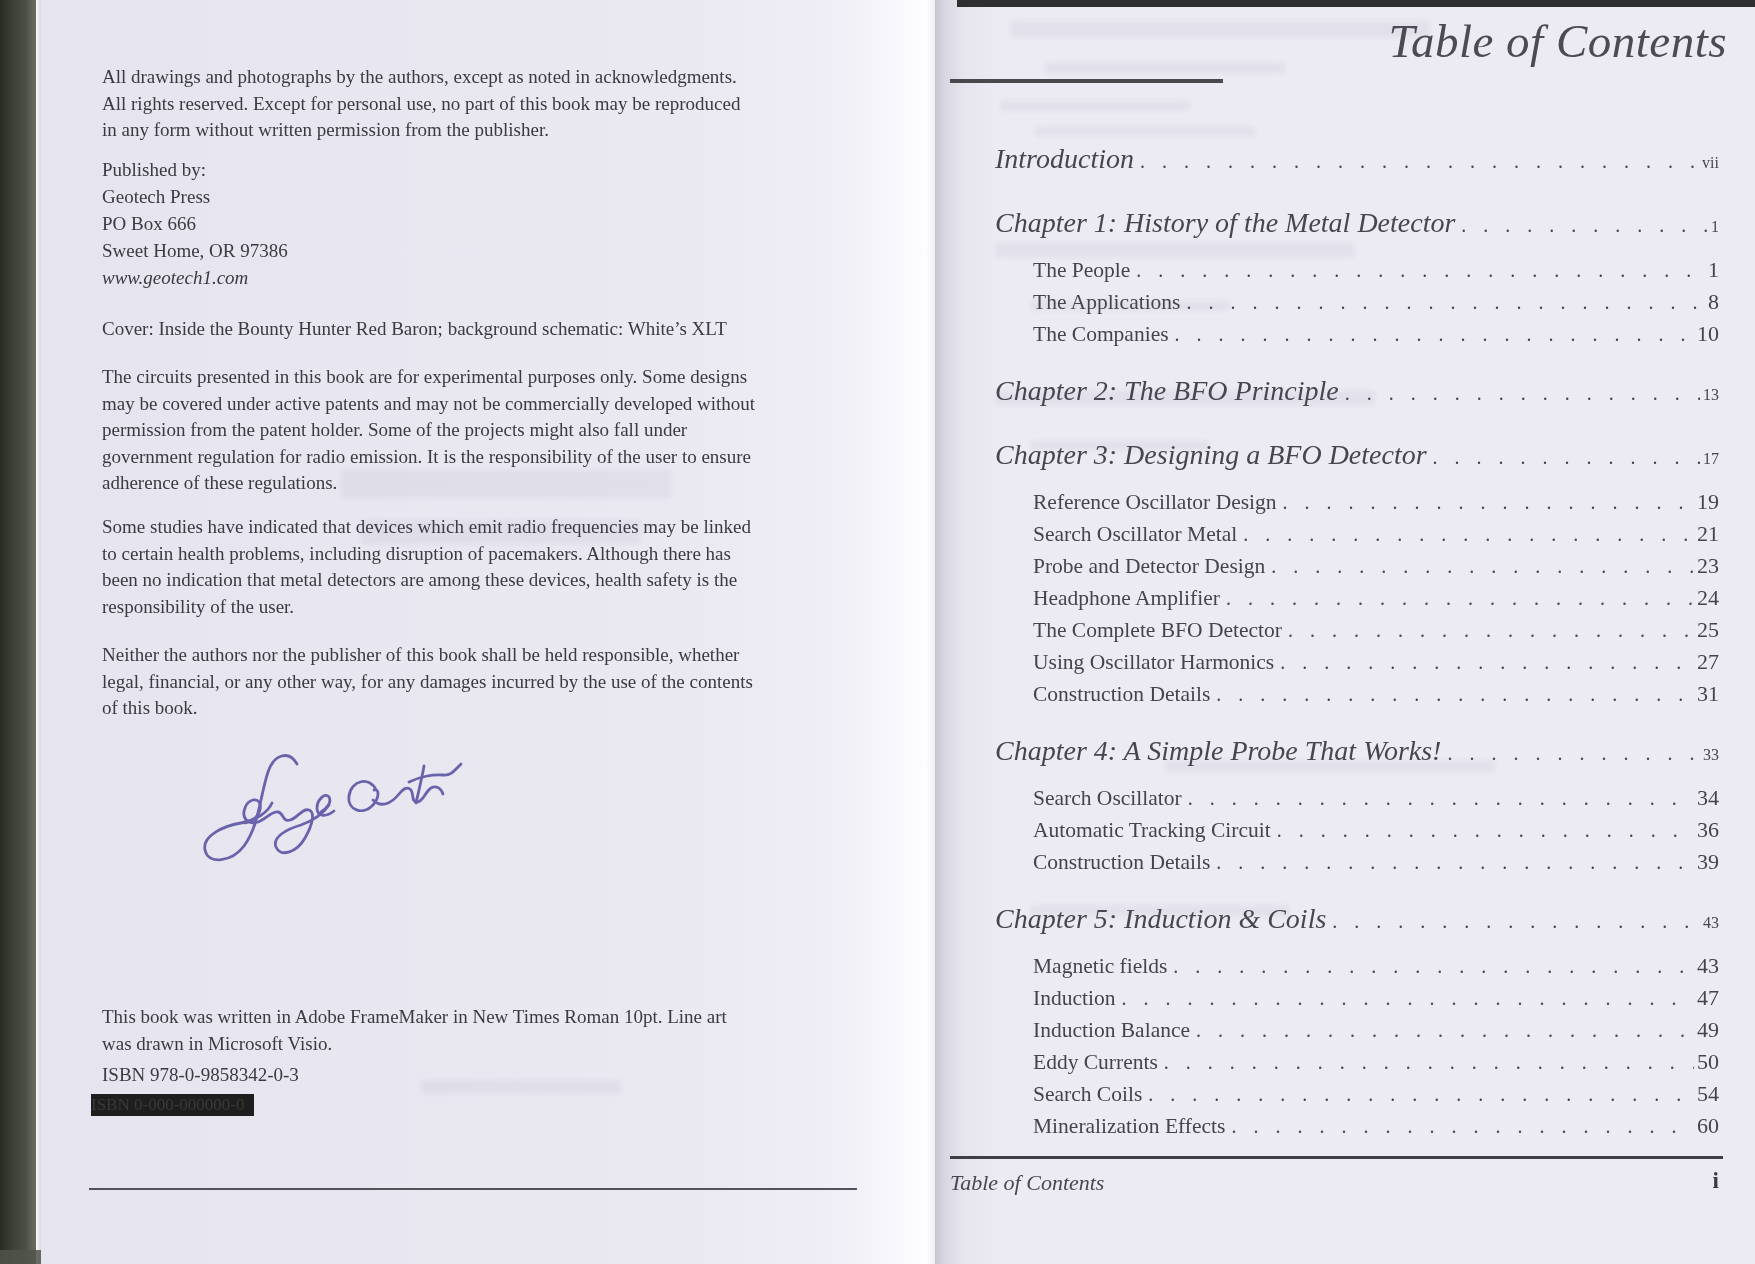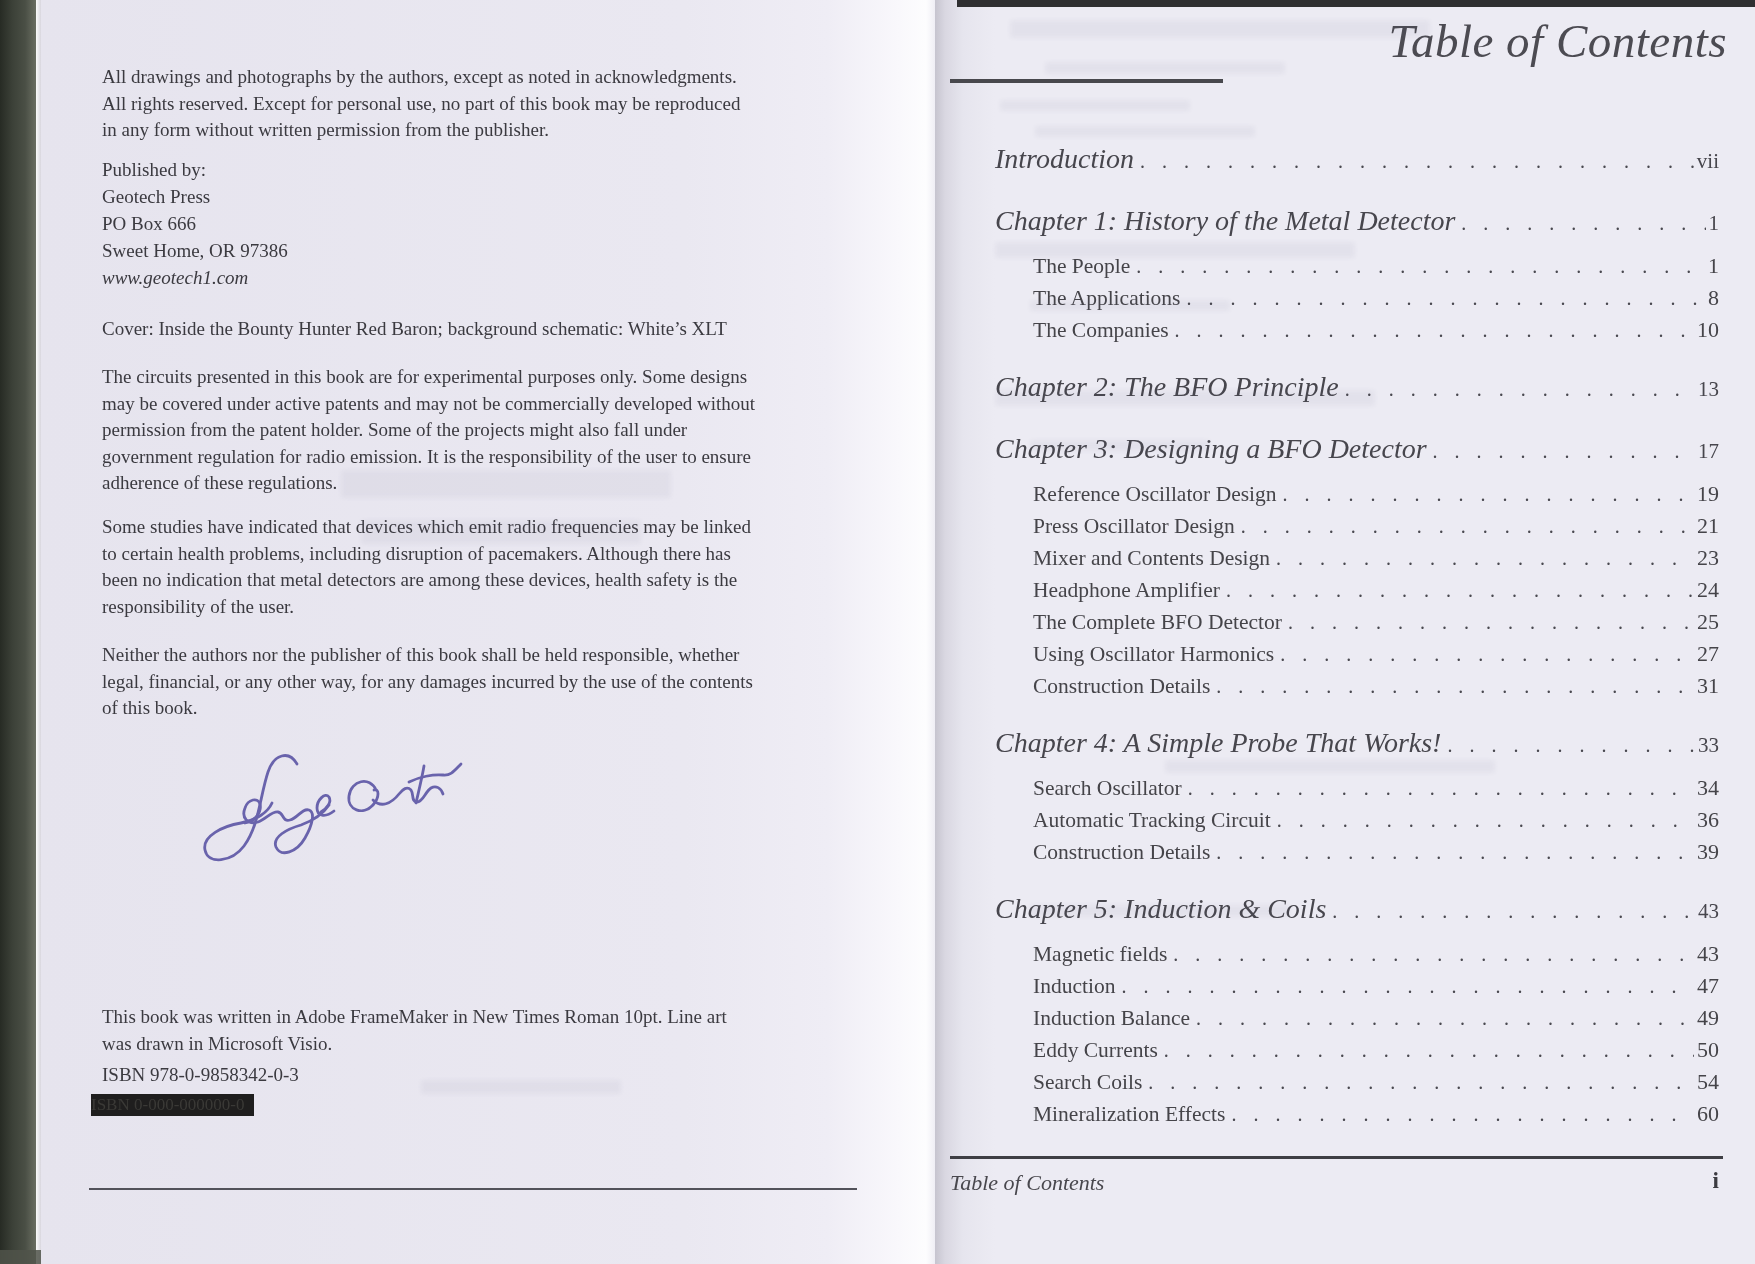--- a/index.html
+++ b/index.html
@@ -70,21 +70,21 @@
   }
   .toc-row.chapter:first-child{margin-top:0;}
   .toc-row.chapter + .toc-row.section{margin-top:12px;align-items:flex-end;}
   .toc-label{white-space:nowrap;}
   .toc-dots{
     flex:1;overflow:hidden;white-space:nowrap;
     font-style:normal;font-size:20px;letter-spacing:6px;
     margin:0 3px 0 6px;color:#4a4950;
   }
   .toc-page{white-space:nowrap;font-style:normal;font-size:22px;}
-  .toc-row.chapter .toc-page{font-size:21px;}
+  .toc-row.chapter .toc-page{font-size:16px;}
   .rp-footer-rule{
     position:absolute;left:15px;top:1156px;width:773px;height:2.5px;background:#3e3e44;
   }
   .rp-footer-label{
     position:absolute;left:15px;top:1170px;font-size:22px;font-style:italic;color:#48474d;
   }
   .rp-footer-page{
     position:absolute;right:36px;top:1168px;font-size:23px;font-weight:700;color:#3c3b41;
   }
   
@@ -201,26 +201,26 @@
         <span class="toc-label">Chapter 3: Designing a BFO Detector</span>
         <span class="toc-dots">. . . . . . . . . . . . . . . . . . . . . . . . . . . . . . . . . . . . . . . . . . . . . . . . . . . . . . . . . . . . . . . . . . . . . . . . . . . . . . . . </span>
         <span class="toc-page">17</span>
       </div>
       <div class="toc-row section">
         <span class="toc-label">Reference Oscillator Design</span>
         <span class="toc-dots">. . . . . . . . . . . . . . . . . . . . . . . . . . . . . . . . . . . . . . . . . . . . . . . . . . . . . . . . . . . . . . . . . . . . . . . . . . . . . . . . </span>
         <span class="toc-page">19</span>
       </div>
       <div class="toc-row section">
-        <span class="toc-label">Press Oscillator Design</span>
+        <span class="toc-label">Search Oscillator Metal</span>
         <span class="toc-dots">. . . . . . . . . . . . . . . . . . . . . . . . . . . . . . . . . . . . . . . . . . . . . . . . . . . . . . . . . . . . . . . . . . . . . . . . . . . . . . . . </span>
         <span class="toc-page">21</span>
       </div>
       <div class="toc-row section">
-        <span class="toc-label">Mixer and Contents Design</span>
+        <span class="toc-label">Probe and Detector Design</span>
         <span class="toc-dots">. . . . . . . . . . . . . . . . . . . . . . . . . . . . . . . . . . . . . . . . . . . . . . . . . . . . . . . . . . . . . . . . . . . . . . . . . . . . . . . . </span>
         <span class="toc-page">23</span>
       </div>
       <div class="toc-row section">
         <span class="toc-label">Headphone Amplifier</span>
         <span class="toc-dots">. . . . . . . . . . . . . . . . . . . . . . . . . . . . . . . . . . . . . . . . . . . . . . . . . . . . . . . . . . . . . . . . . . . . . . . . . . . . . . . . </span>
         <span class="toc-page">24</span>
       </div>
       <div class="toc-row section">
         <span class="toc-label">The Complete BFO Detector</span>

